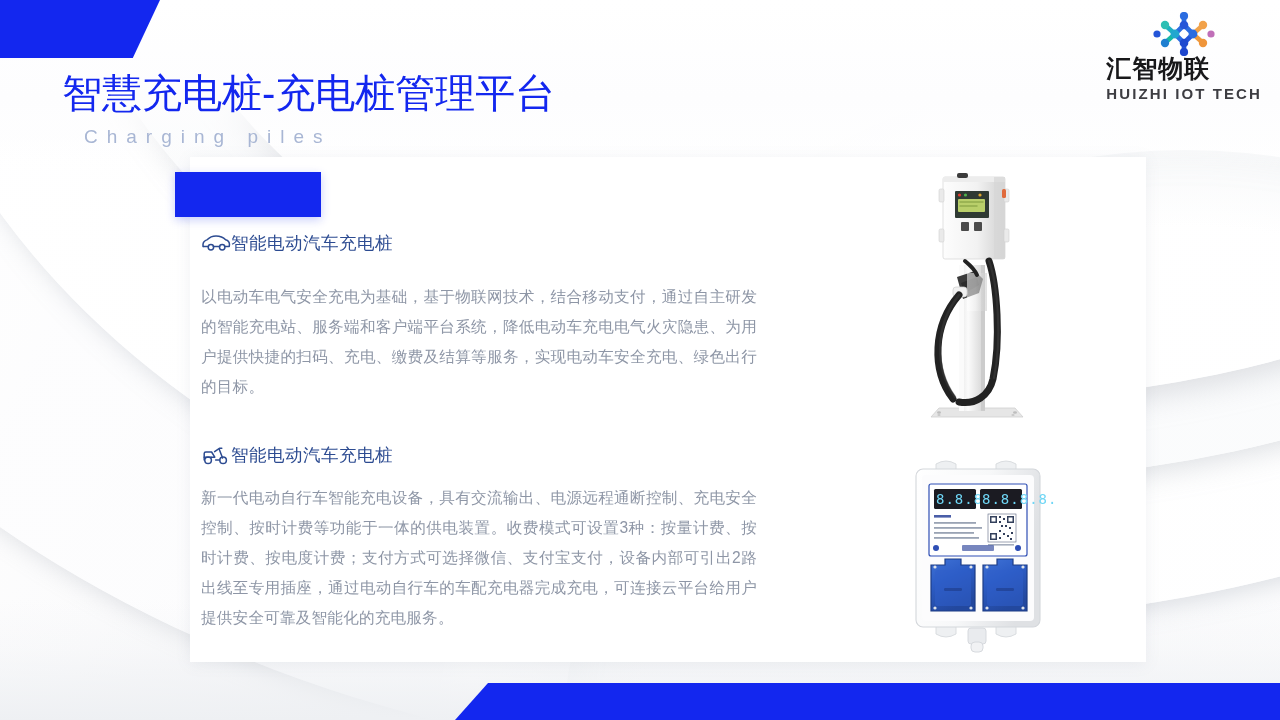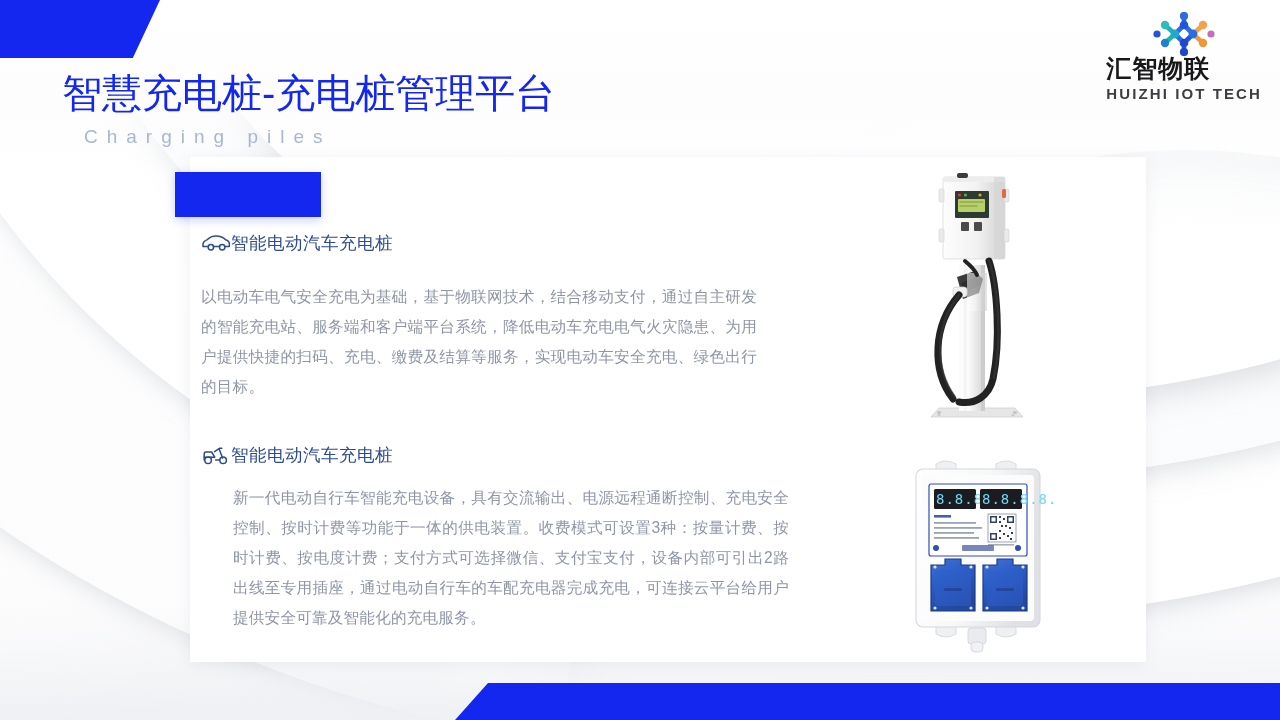--- a/index.html
+++ b/index.html
@@ -276,21 +276,21 @@
           <path d="M3.2 13.2 L10.2 13.2"></path>
           <path d="M13.6 7.6 L18.4 4.3 L20.8 4.3"></path>
           <path d="M18.2 5.2 L21.6 14"></path>
           <path d="M14.6 16 L18.6 16"></path>
           <circle cx="7.1" cy="16.3" r="3.3"></circle>
           <circle cx="22.1" cy="16.3" r="3.3"></circle>
         </g>
       </svg>
       <span class="sec-title" style="color: rgb(44, 75, 145);">智能电动汽车充电桩</span>
     </div>
-    <div class="sec-body" style="color: rgb(142, 150, 166); margin-left: 32px;">新一代电动自行车智能充电设备，具有交流输出、电源远程通断控制、充电安全控制、按时计费等功能于一体的供电装置。收费模式可设置3种：按量计费、按时计费、按电度计费；支付方式可选择微信、支付宝支付，设备内部可引出2路出线至专用插座，通过电动自行车的车配充电器完成充电，可连接云平台给用户提供安全可靠及智能化的充电服务。</div>
+    <div class="sec-body" style="color: rgb(142, 150, 166);">新一代电动自行车智能充电设备，具有交流输出、电源远程通断控制、充电安全控制、按时计费等功能于一体的供电装置。收费模式可设置3种：按量计费、按时计费、按电度计费；支付方式可选择微信、支付宝支付，设备内部可引出2路出线至专用插座，通过电动自行车的车配充电器完成充电，可连接云平台给用户提供安全可靠及智能化的充电服务。</div>
   </div>
 
   <svg class="product product-ev" viewBox="0 0 155 260">
     <defs>
       <linearGradient id="gMetal" x1="0" y1="0" x2="1" y2="0">
         <stop offset="0%" stop-color="#ffffff"></stop>
         <stop offset="42%" stop-color="#f6f6f6"></stop>
         <stop offset="72%" stop-color="#dcdcdc"></stop>
         <stop offset="100%" stop-color="#c9c9c9"></stop>
       </linearGradient>

